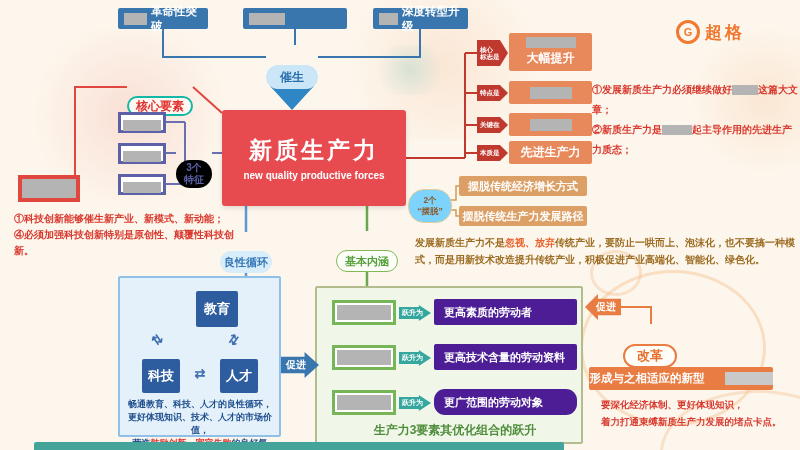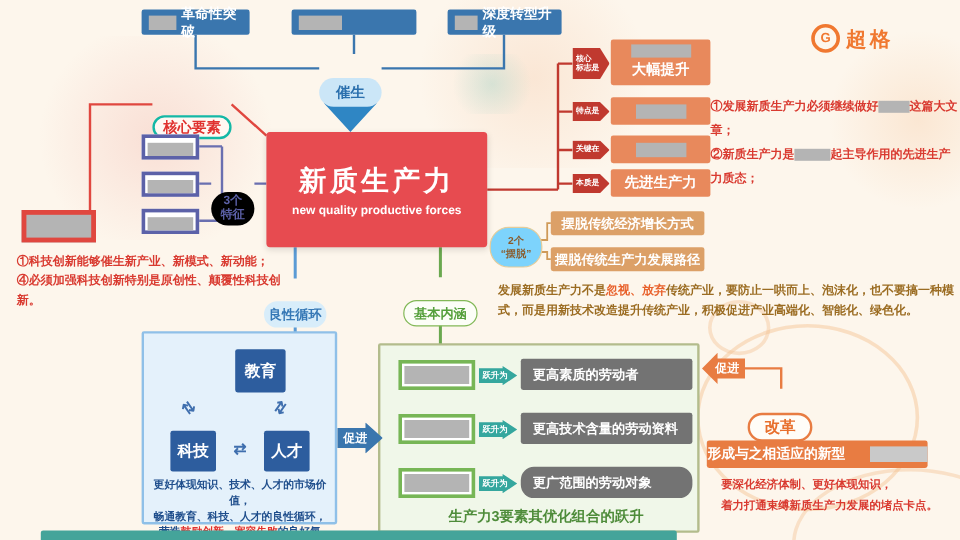--- a/index.html
+++ b/index.html
@@ -11,21 +11,21 @@
   .flexc{display:flex;align-items:center;justify-content:center;}
   .preline{white-space:pre-line;}
   .topbox{background:#3a76ae;color:#fff;font-weight:bold;font-size:11.5px;
     display:flex;align-items:center;gap:4px;padding:0 6px;border-radius:2px;}
   .redact{background:#b4b4b4;display:inline-block;}
   .pill{border-radius:13px;font-weight:bold;margin-top:20px;}
   .tagarrow{background:#c0392f;color:#fff;font-weight:bold;
     clip-path:polygon(0 0,74% 0,100% 50%,74% 100%,0 100%);
     display:flex;align-items:center;padding-left:3px;line-height:1.15;}
   .obox{background:#e8895c;color:#fff;font-weight:bold;border-radius:2px;}
-  .greenrow{background:#737373;color:#fff;font-weight:bold;font-size:11px;
+  .greenrow{background:#4c1d95;color:#fff;font-weight:bold;font-size:11px;
     display:flex;align-items:center;padding-left:10px;border-radius:2px;}
   .tealarrow{background:#35a79e;color:#fff;font-weight:bold;font-size:7px;
     clip-path:polygon(0 12%,62% 12%,62% 0,100% 50%,62% 100%,62% 88%,0 88%);
     display:flex;align-items:center;padding-left:3px;}
   .sq{background:#2d5d9e;color:#fff;font-weight:bold;font-size:13px;
     display:flex;align-items:center;justify-content:center;border-radius:2px;}
   .redtxt{color:#d93a30;font-weight:bold;}
   .gborder{border:3px solid #77b656;background:#fff;padding:2px;}
   .gborder .inner{width:100%;height:100%;background:#b4b4b4;}
   .arrowL{background:#e87c42;color:#fff;font-weight:bold;font-size:10px;
@@ -149,22 +149,22 @@
   </div>
 
   <div class="el" style="left:118px;top:276px;width:163px;height:161px;background:#e4f1fb;border:2px solid #8fc0e8;border-radius:2px;"></div>
   <div class="el sq" style="left:196px;top:291px;width:42px;height:36px;">教育</div>
   <div class="el sq" style="left:142px;top:359px;width:38px;height:34px;">科技</div>
   <div class="el sq" style="left:220px;top:359px;width:38px;height:34px;">人才</div>
   <div class="el dbl" style="left:188px;top:366px;width:24px;text-align:center;">⇄</div>
   <div class="el dbl" style="left:152px;top:332px;transform:rotate(55deg);">⇄</div>
   <div class="el dbl" style="left:228px;top:332px;transform:rotate(-55deg);">⇄</div>
   <div class="el" style="left:124px;top:398px;width:152px;text-align:center;font-size:9px;font-weight:bold;color:#1f4e8c;line-height:1.45;">
+    <div>畅通教育、科技、人才的良性循环，</div>
     <div>更好体现知识、技术、人才的市场价值，</div>
-    <div>畅通教育、科技、人才的良性循环，</div>
     <div><span>营造</span><span style="color:#e0312e;">鼓励创新、宽容失败</span><span>的良好氛围。</span></div>
   </div>
 
   <div class="el arrowR" style="left:281px;top:352px;width:38px;height:26px;z-index:3;">促进</div>
 
   <div class="el" style="left:315px;top:286px;width:268px;height:158px;background:#f0f7e9;border:2px solid #b3bc8c;border-radius:2px;"></div>
   <div class="el gborder" style="left:332px;top:300px;width:64px;height:25px;">
       <div class="inner"></div>
     </div>
   <div class="el tealarrow" style="left:399px;top:305px;width:32px;height:16px;">跃升为</div>

